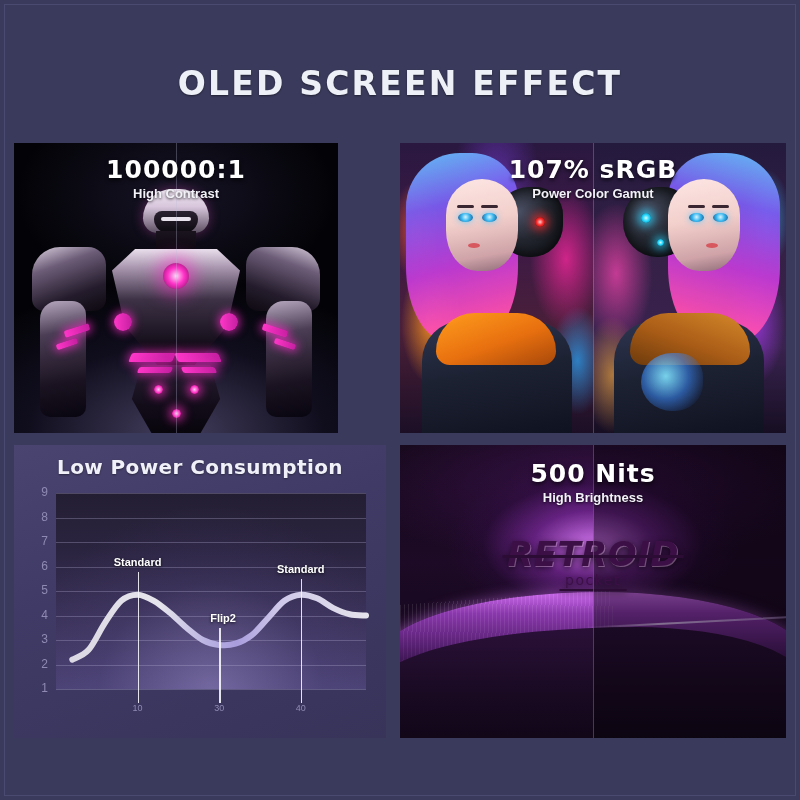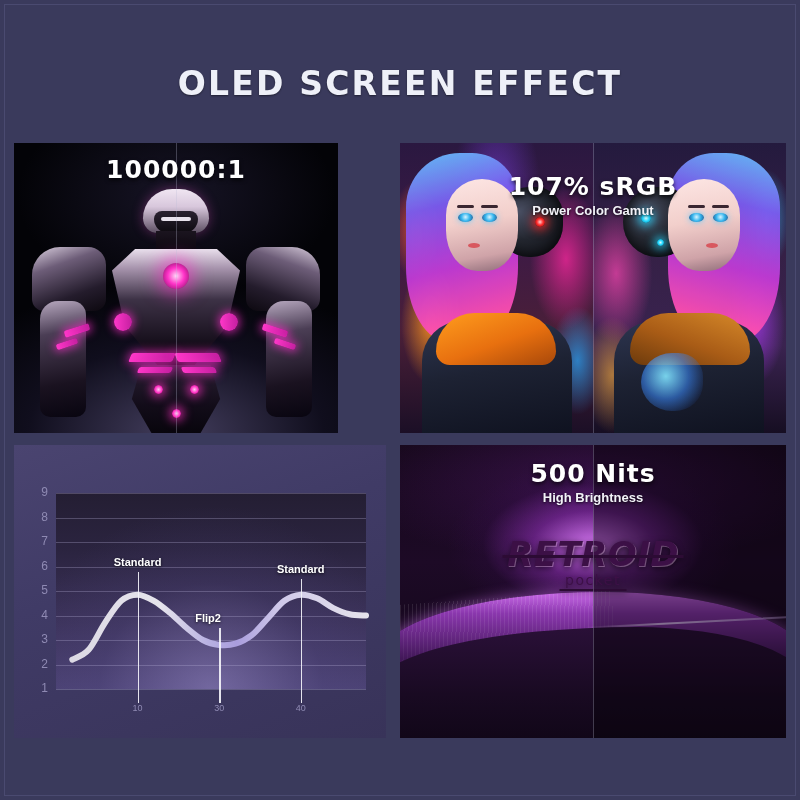--- a/index.html
+++ b/index.html
@@ -377,20 +377,21 @@
       <div class="m-part hip-dot" style="left:164px; top:208px;"></div>
       <div class="m-part hip-dot" style="left:146px; top:232px;"></div>
       <div class="m-part glow-mag" style="left:88px;  top:136px; width:18px; height:18px; border-radius:50%;"></div>
       <div class="m-part glow-mag" style="right:88px; top:136px; width:18px; height:18px; border-radius:50%;"></div>
     </div>
 
     <div class="split-line"></div>
 
     <div class="caption" style="top:12px;">
       <div class="cap-big" style="font-size:25px; letter-spacing:1px;">100000:1</div>
+      <div class="cap-sub" style="font-size:13px; margin-top:2px;">High Contrast</div>
     </div>
   </div>
 
   <div class="panel" id="panel-gamut">
 
     <div class="gamut-half left">
       <div class="neon-city"></div>
       <div class="portrait">
         <div class="hair a"></div>
         <div class="jacket a"></div>
@@ -420,27 +421,28 @@
         <div class="eye" style="right:82px; top:70px;"></div>
         <div class="eye" style="right:58px; top:70px;"></div>
         <div class="brow" style="right:81px; top:62px;"></div>
         <div class="brow" style="right:57px; top:62px;"></div>
         <div class="lips" style="right:68px; top:100px;"></div>
       </div>
     </div>
 
     <div class="split-line"></div>
 
-    <div class="caption" style="top:29px;">
+    <div class="caption" style="top:12px;">
       <div class="cap-big" style="font-size:25px; letter-spacing:1px;">107% sRGB</div>
       <div class="cap-sub" style="font-size:13px; margin-top:2px;">Power Color Gamut</div>
     </div>
   </div>
 
   <div class="panel" id="panel-power">
+    <div id="chart-title">Low Power Consumption</div>
     <div id="plot-wrap">
       <div id="y-axis">
           <div class="y-label" style="top: 0px;">9</div>
           <div class="y-label" style="top: 24.5px;">8</div>
           <div class="y-label" style="top: 49px;">7</div>
           <div class="y-label" style="top: 73.5px;">6</div>
           <div class="y-label" style="top: 98px;">5</div>
           <div class="y-label" style="top: 122.5px;">4</div>
           <div class="y-label" style="top: 147px;">3</div>
           <div class="y-label" style="top: 171.5px;">2</div>
@@ -473,21 +475,21 @@
               <stop offset="70%" stop-color="#cfc8ea"></stop>
               <stop offset="100%" stop-color="#e4e2ea"></stop>
             </linearGradient>
           </defs>
           <path id="curve-path" fill="none" stroke="url(#lineGrad)" stroke-width="6" stroke-linecap="round" stroke-linejoin="round" d="M 16.32 166.60 C 19.04 164.97, 27.19 162.93, 32.63 156.80 C 38.07 150.68, 43.51 138.02, 48.95 129.85 C 54.39 121.68, 59.82 112.50, 65.26 107.80 C 70.70 103.10, 76.14 101.68, 81.58 101.68 C 87.02 101.68, 92.46 104.74, 97.89 107.80 C 103.33 110.86, 108.77 115.56, 114.21 120.05 C 119.65 124.54, 125.09 130.26, 130.53 134.75 C 135.96 139.24, 141.40 144.14, 146.84 147.00 C 152.28 149.86, 157.72 151.29, 163.16 151.90 C 168.60 152.51, 174.04 152.31, 179.47 150.68 C 184.91 149.04, 190.35 146.39, 195.79 142.10 C 201.23 137.81, 206.67 130.67, 212.11 124.95 C 217.54 119.23, 222.98 111.68, 228.42 107.80 C 233.86 103.92, 239.30 102.08, 244.74 101.68 C 250.18 101.27, 255.61 103.10, 261.05 105.35 C 266.49 107.60, 271.93 112.50, 277.37 115.15 C 282.81 117.80, 288.25 120.05, 293.68 121.28 C 299.12 122.50, 307.28 122.30, 310.00 122.50"></path>
         </svg>
         <div id="markers">
             <div class="marker" style="left: 81.5789px; top: 78.6px; height: 131.4px;"></div>
             <div class="marker-label" style="left: 81.5789px; top: 62.6px; transform: translateX(-50%);">Standard</div>
             <div class="marker" style="left: 163.158px; top: 134.95px; height: 75.05px;"></div>
-            <div class="marker-label" style="left: 152px; top: 118.95px; transform: translateX(-50%); text-align: right;">Flip2</div>
+            <div class="marker-label" style="left: 167px; top: 118.95px; transform: translateX(-50%); text-align: right;">Flip2</div>
             <div class="marker" style="left: 244.737px; top: 85.95px; height: 124.05px;"></div>
             <div class="marker-label" style="left: 244.737px; top: 69.95px; transform: translateX(-50%);">Standard</div>
           </div>
       </div>
     </div>
   </div>
 
   <div class="panel" id="panel-nits">
     <div class="nits-sky"></div>
     <div class="dune dune-far"></div>

